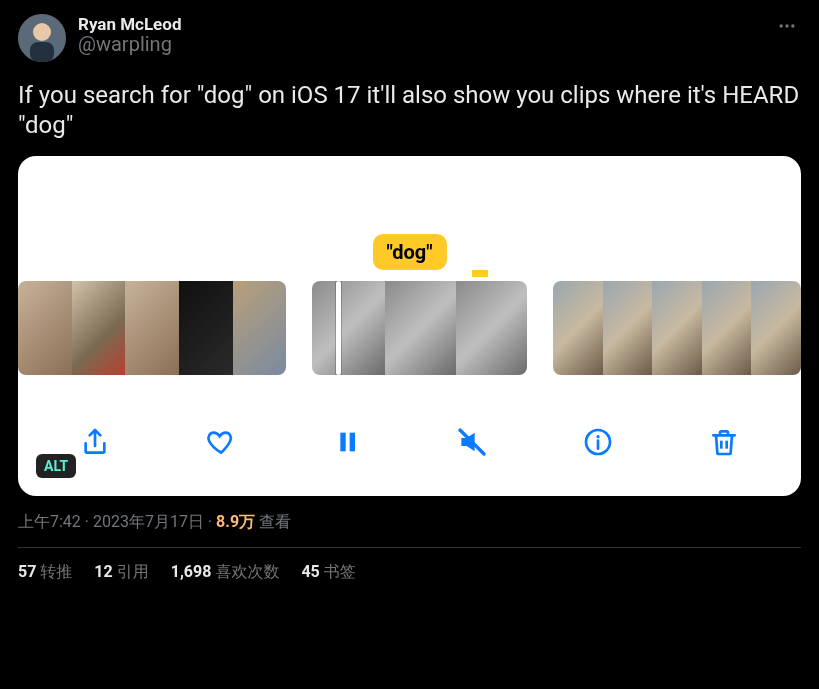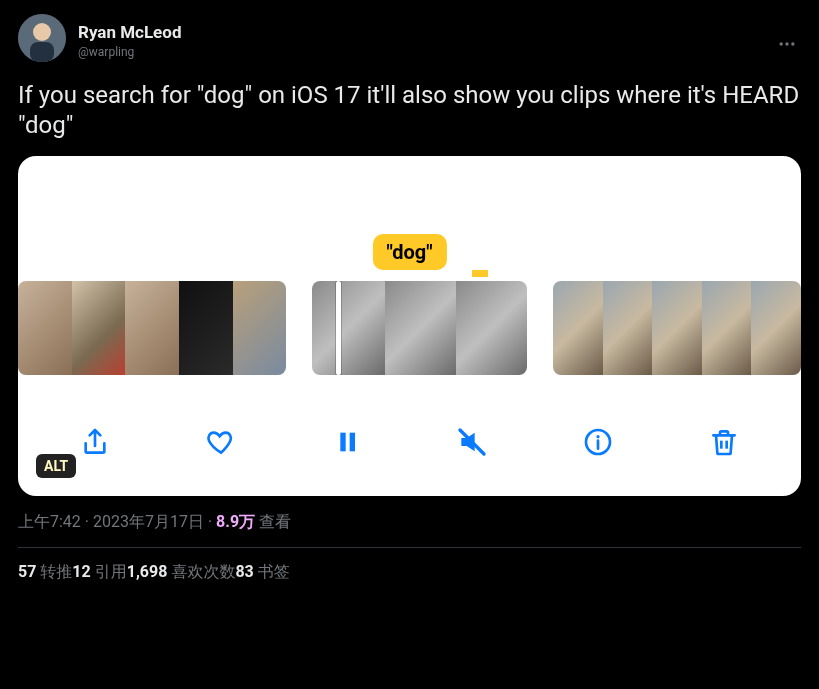--- a/index.html
+++ b/index.html
@@ -9,40 +9,40 @@
     font-family: -apple-system, BlinkMacSystemFont, "Segoe UI", Roboto, Helvetica, Arial, sans-serif;
     width: 819px;
     height: 689px;
     overflow: hidden;
   }
   .tweet {
     padding: 14px 18px;
   }
   .header {
     display: flex;
-    align-items: flex-end;
+    align-items: flex-start;
   }
   .avatar {
     width: 48px; height: 48px;
     border-radius: 50%;
     overflow: hidden;
     flex-shrink: 0;
     margin-right: 12px;
     background: #333;
   }
   .avatar svg { width: 100%; height: 100%; display:block; }
   .name-block { flex: 1; min-width: 0; }
   .display-name {
     font-weight: 700;
     font-size: 17px;
     color: #e7e9ea;
     line-height: 20px;
   }
   .handle {
-    font-size: 12px;
+    font-size: 20px;
     color: #71767b;
     line-height: 20px;
   }
   .more {
     color: #71767b;
     padding: 4px;
     margin-top: -2px;
   }
   .tweet-text {
     margin-top: 18px;
@@ -140,39 +140,40 @@
     display: flex;
     align-items: center;
     justify-content: center;
   }
   .tool-btn svg { width: 32px; height: 32px; stroke: currentColor; fill: none; stroke-width: 2; }
   .alt-badge {
     position: absolute;
     left: 18px;
     bottom: 18px;
     background: #222;
-    color: #fef9c3;
+    color: #5eead4;
     font-weight: 700;
     font-size: 14px;
     padding: 4px 8px;
     border-radius: 6px;
   }
   .meta {
     margin-top: 16px;
     color: #71767b;
     font-size: 16px;
   }
-  .meta .views-n { color: #f0abfc; font-weight: 700; }
+  .meta .views-n { color: #fdba74; font-weight: 700; }
   .divider {
     height: 1px;
     background: #2f3336;
     margin-top: 14px;
   }
   .stats {
     display: flex;
+    gap: 22px;
     padding-top: 14px;
     font-size: 16px;
     color: #71767b;
     align-items: center;
   }
   .stats .n { color: #e7e9ea; font-weight: 700; margin-right: 4px; }
 </style>
 </head>
 <body>
 
@@ -277,16 +278,16 @@
   <div class="meta">
     <span>上午7:42</span><span> · </span><span>2023年7月17日</span><span> · </span><span class="views-n">8.9万</span><span> 查看</span>
   </div>
 
   <div class="divider"></div>
 
   <div class="stats">
     <div><span class="n">57</span><span>转推</span></div>
     <div><span class="n">12</span><span>引用</span></div>
     <div><span class="n">1,698</span><span>喜欢次数</span></div>
-    <div><span class="n">83</span><span>书签</span></div>
+    <div><span class="n">45</span><span>书签</span></div>
   </div>
 
 </div>
 
 </body></html>

